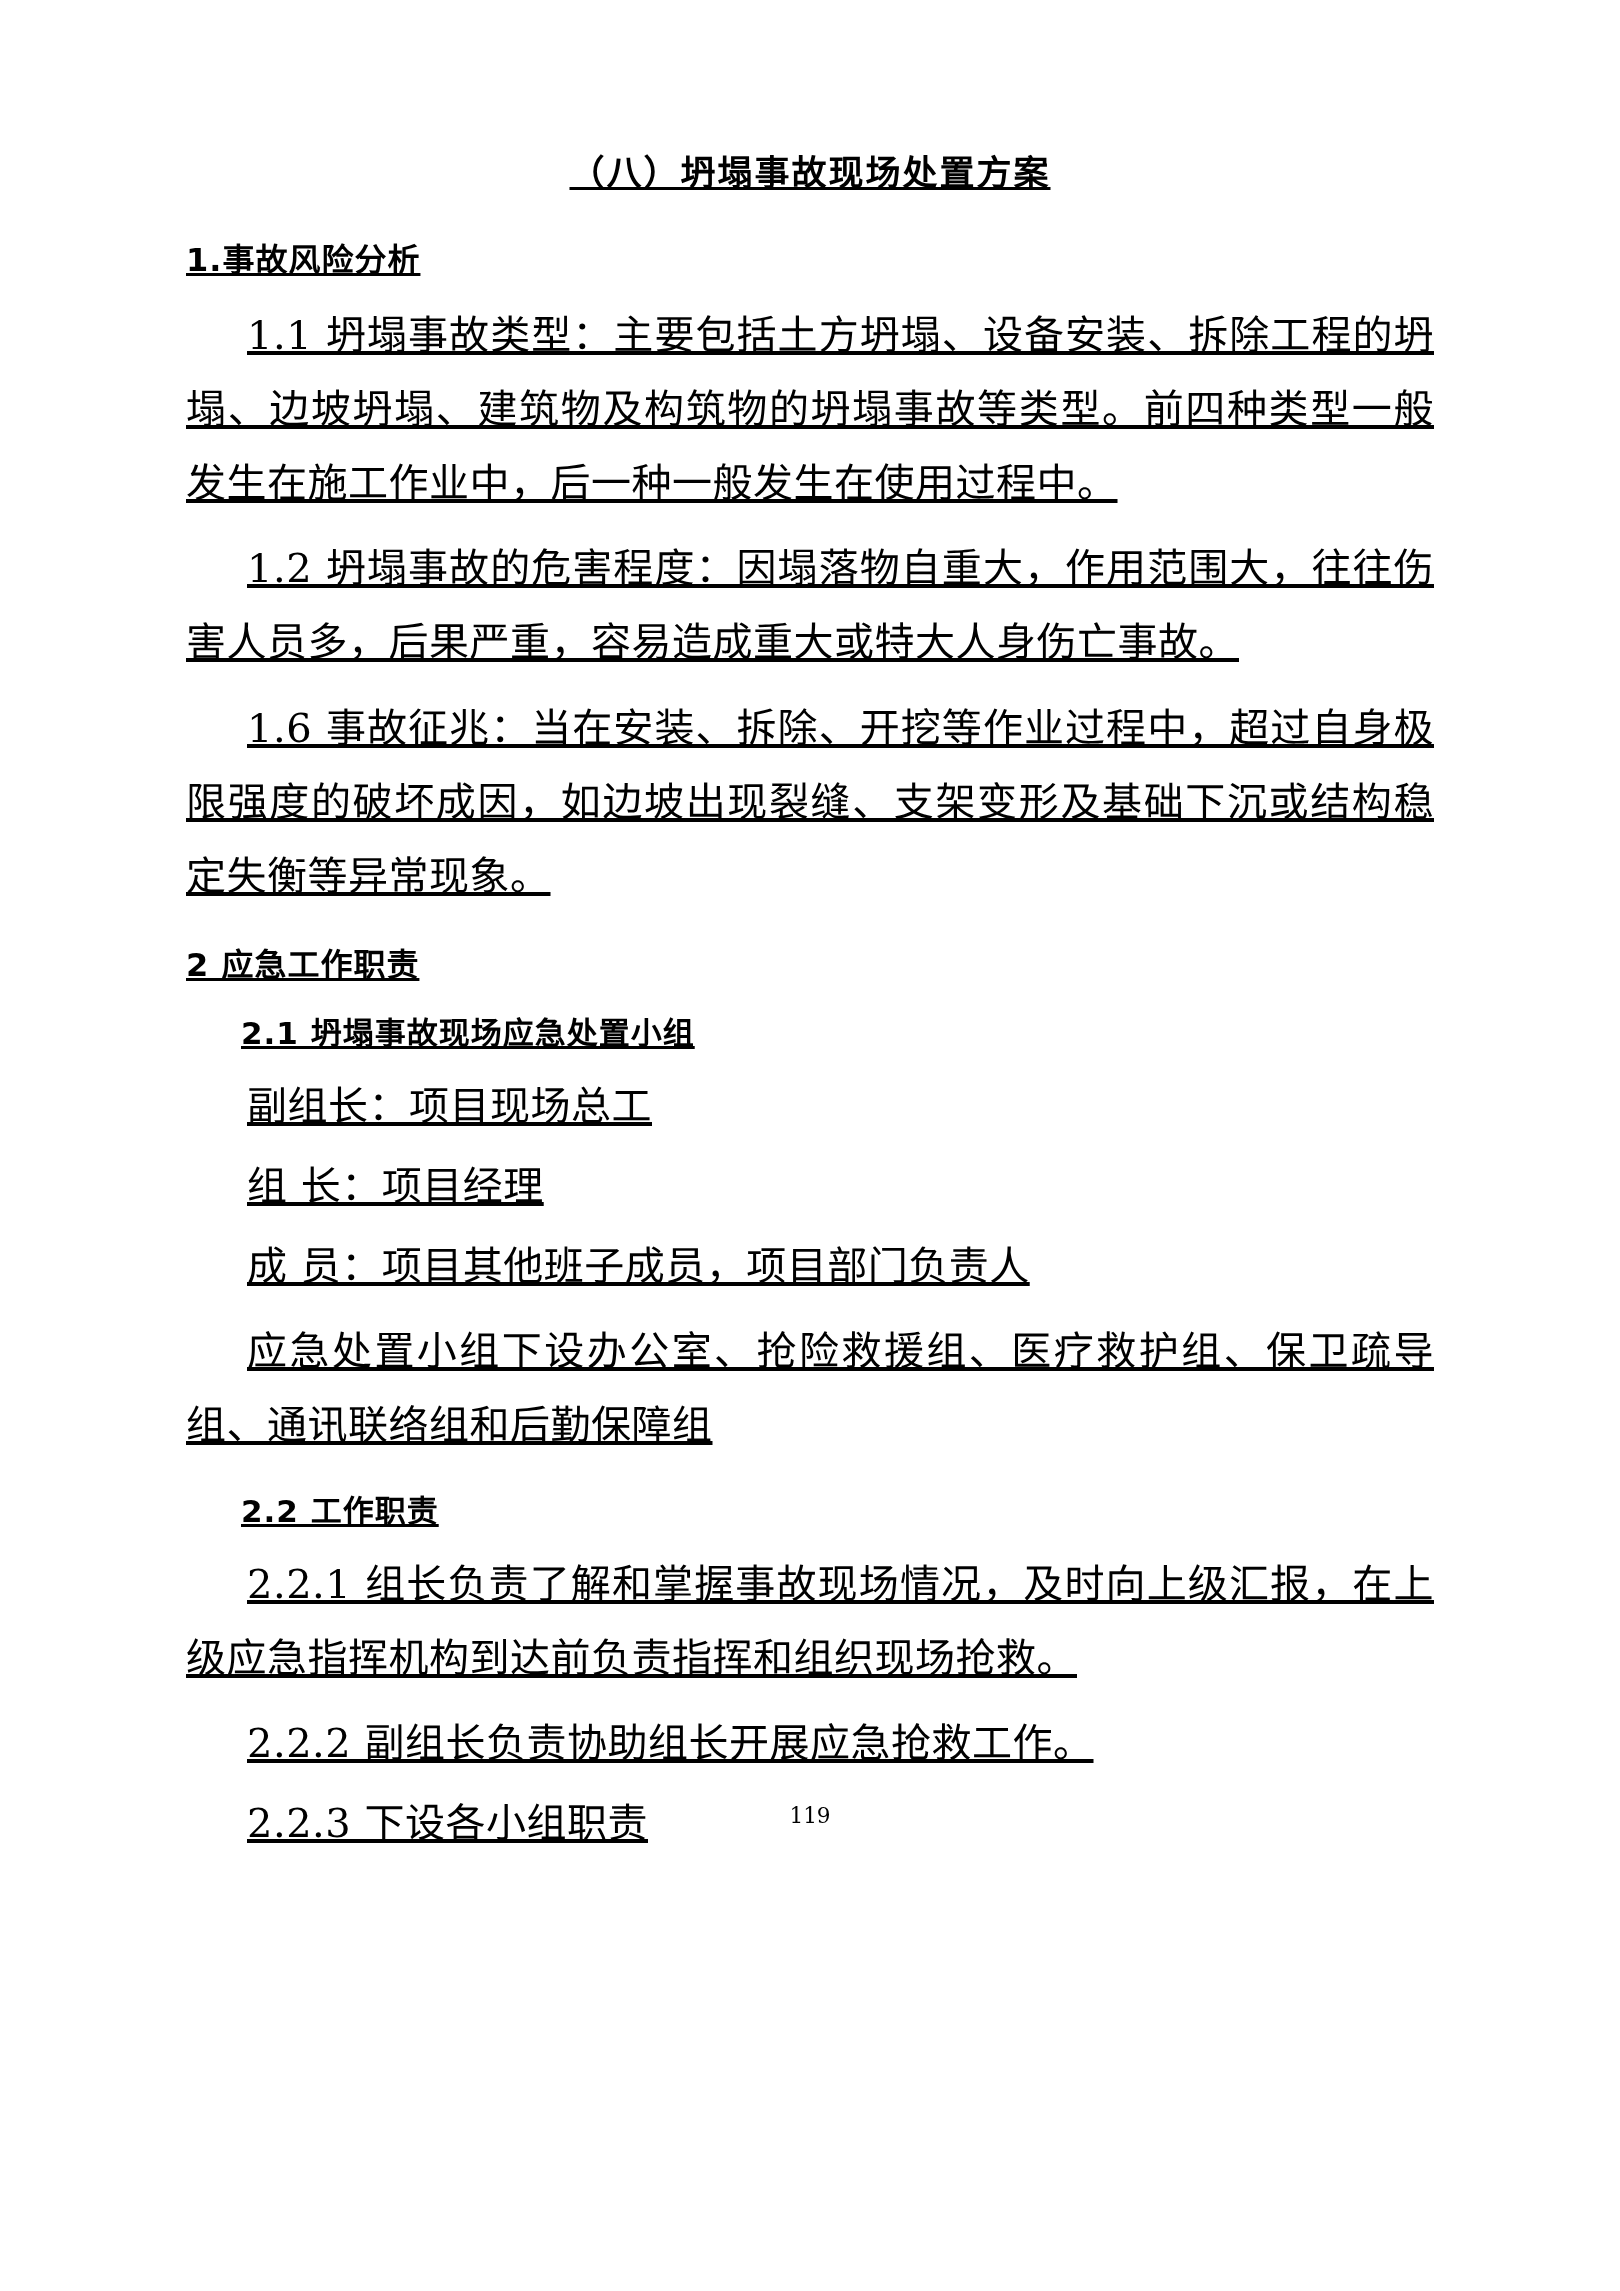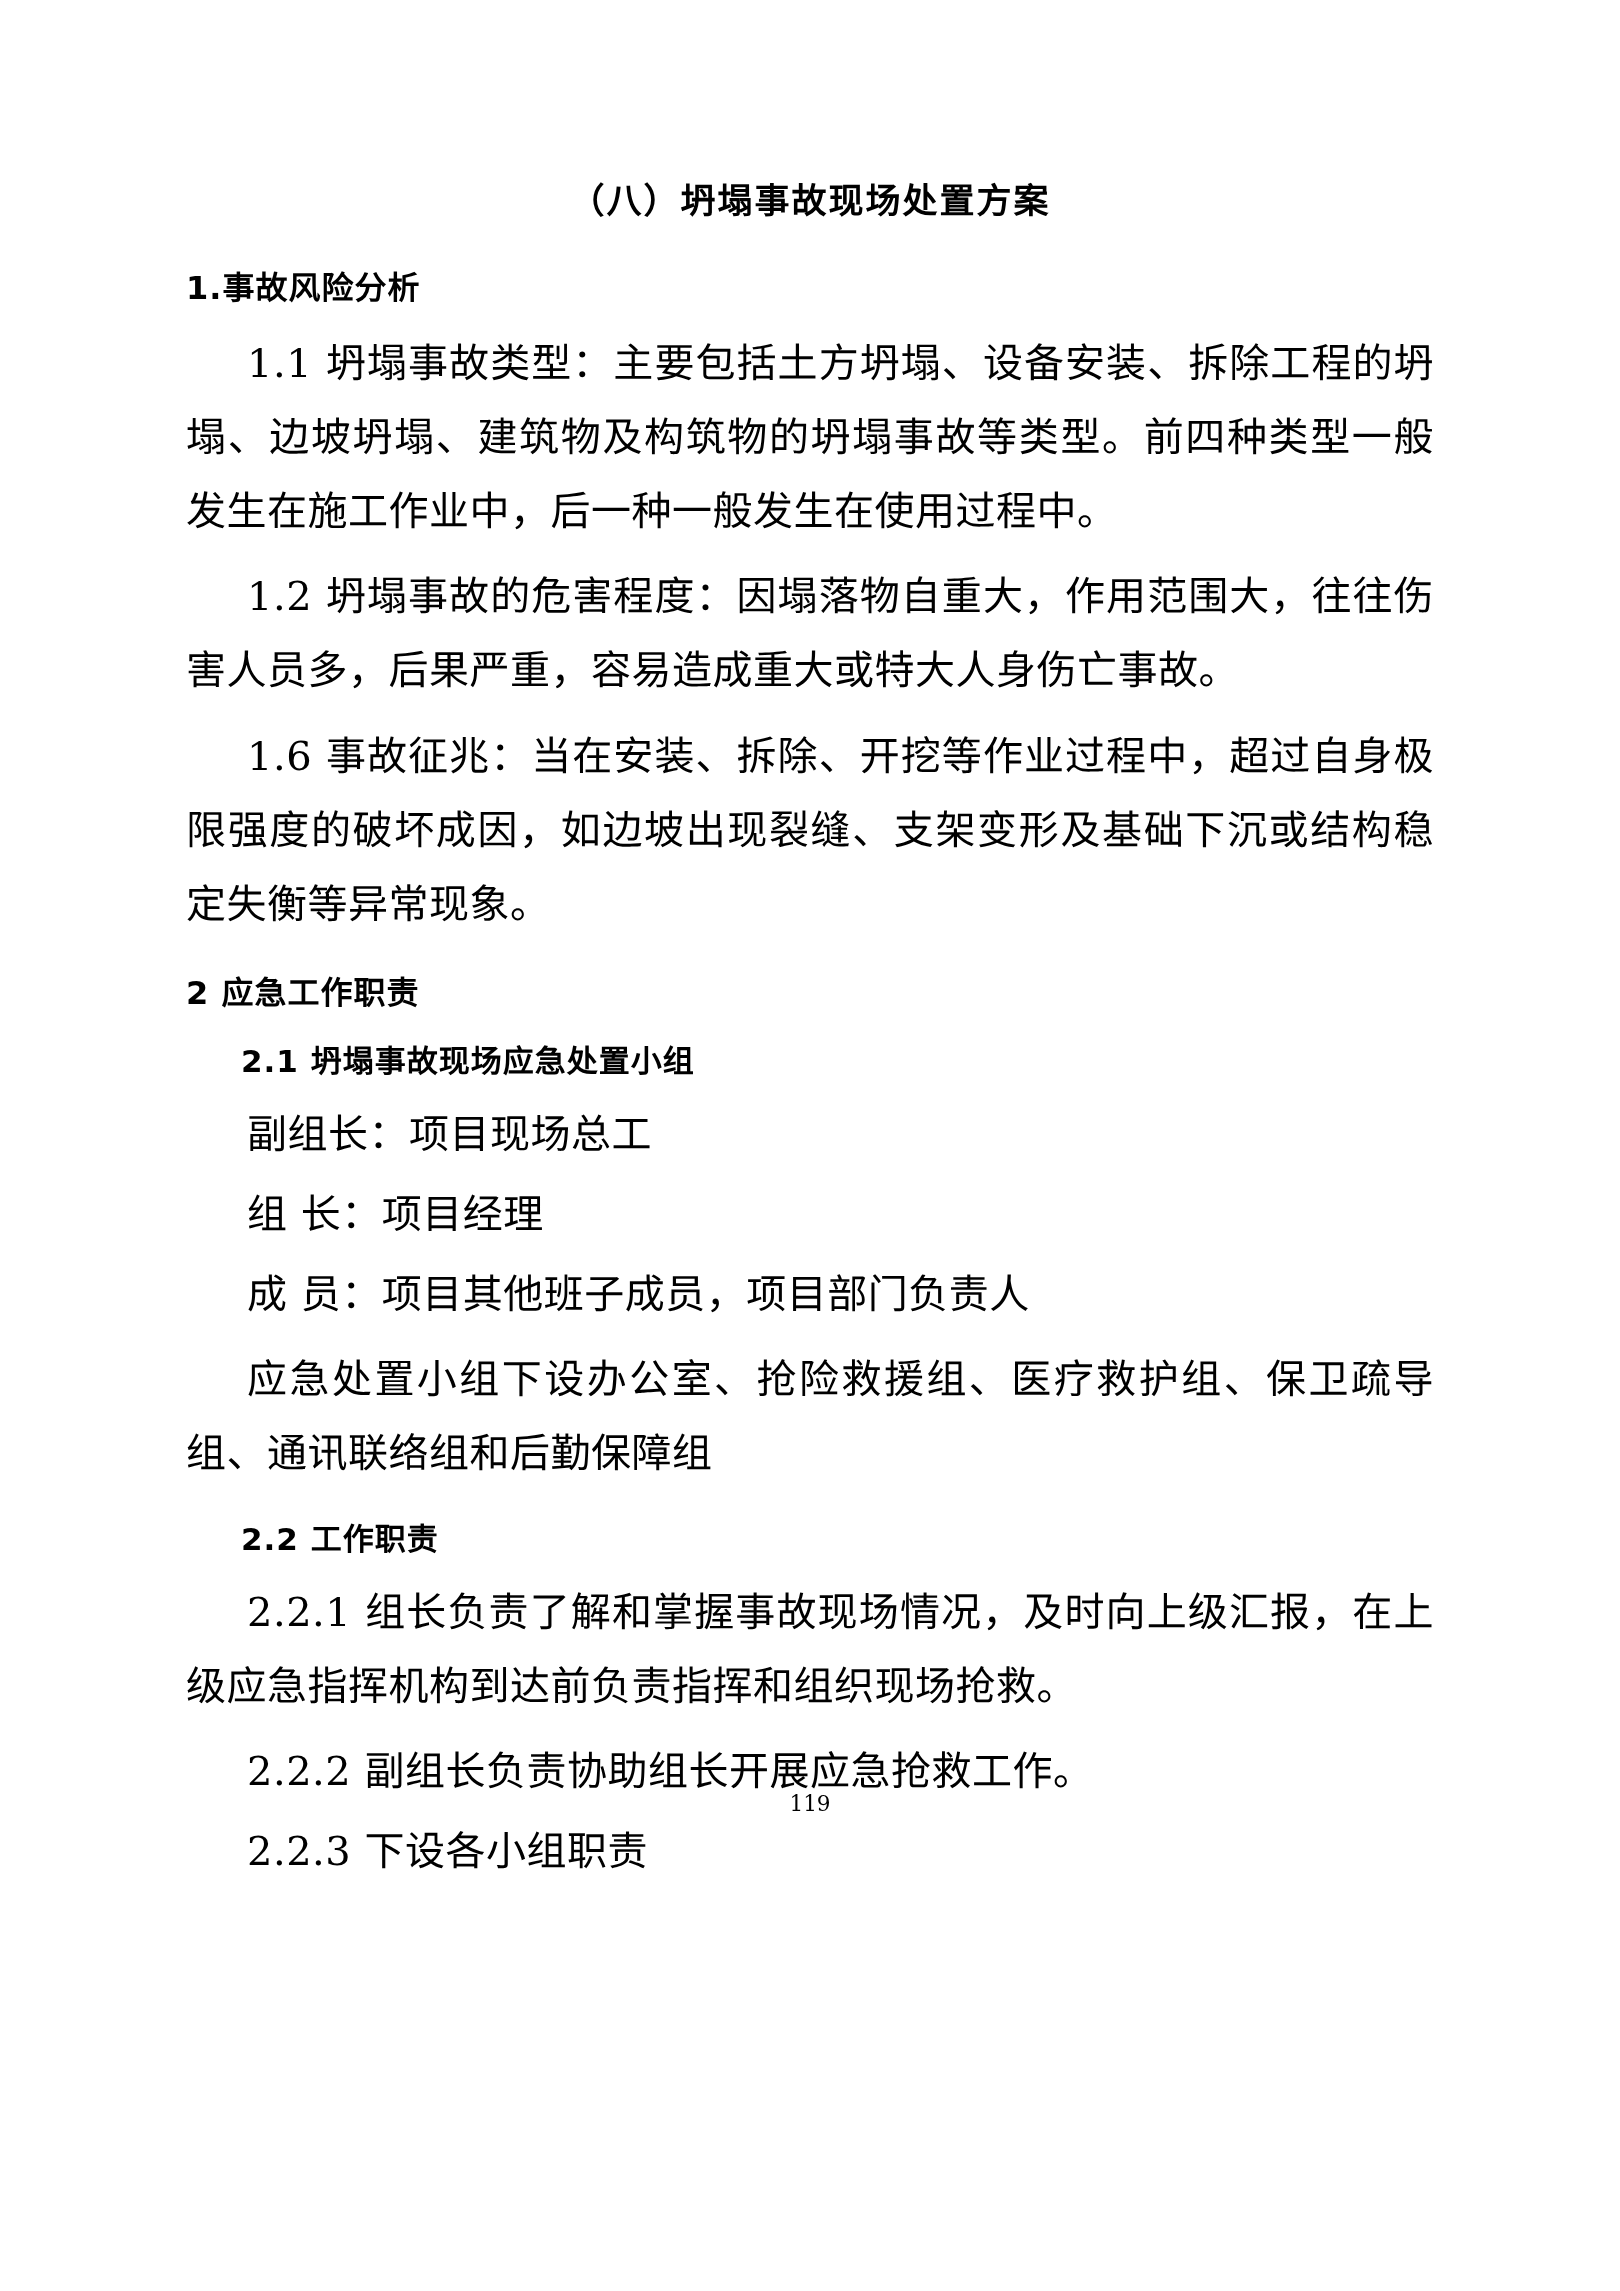--- a/index.html
+++ b/index.html
@@ -12,22 +12,23 @@
     height: 2292px;
     font-family: "DejaVu Serif", "Liberation Serif", serif;
     color: #000000;
     position: relative;
     overflow: hidden;
   }
   .page {
     box-sizing: border-box;
     width: 1620px;
     height: 1916px;
-    padding: 118px 186px 78px 186px;
+    padding: 90px 186px 78px 186px;
     position: relative;
+    text-decoration: underline;
   }
   .doc-title {
     text-align: center;
     font-size: 35px;
     font-weight: bold;
     letter-spacing: 2px;
     margin: 54px 0 39px 0;
     font-family: "DejaVu Sans", "Liberation Sans", sans-serif;
   }
   .h1 {
@@ -51,21 +52,21 @@
     text-align: justify;
     text-indent: 61px;
     margin: 11.8px 0 11.8px 0;
     letter-spacing: 0.5px;
   }
   .para.tight {
     margin: 5.9px 0 5.9px 0;
   }
   .page-number {
     position: absolute;
-    bottom: 100px;
+    bottom: 88px;
     left: 0;
     width: 100%;
     text-align: center;
     font-size: 21.6px;
     font-family: "DejaVu Serif", "Liberation Serif", serif;
   }
 </style>
 </head>
 <body>
 

